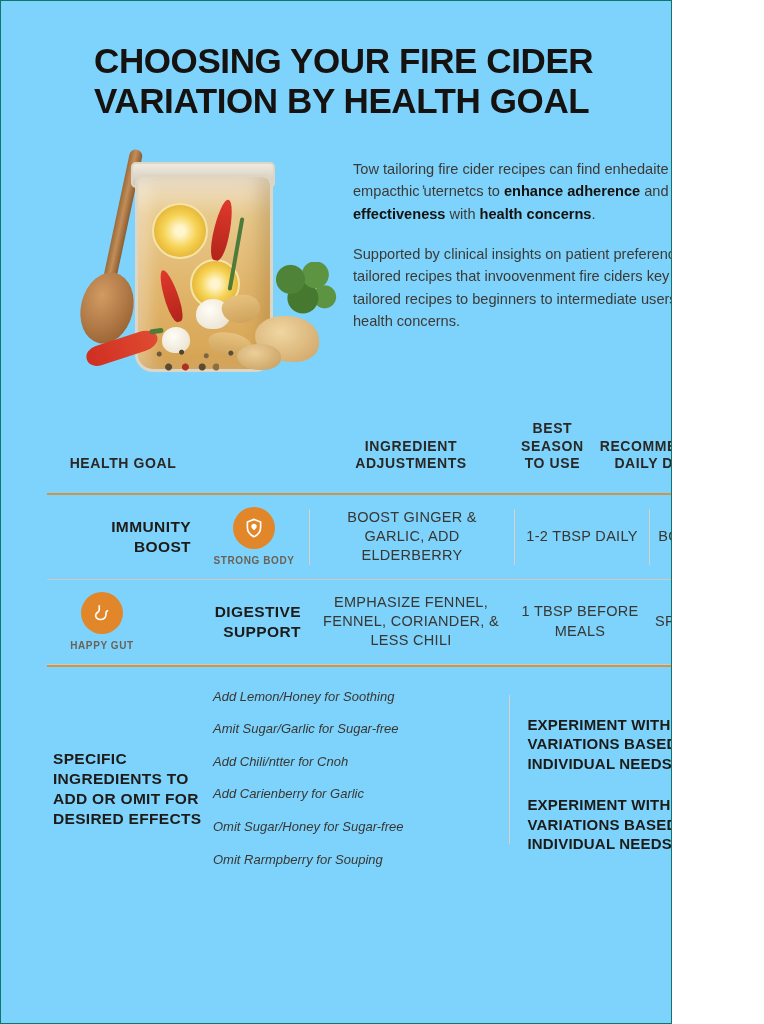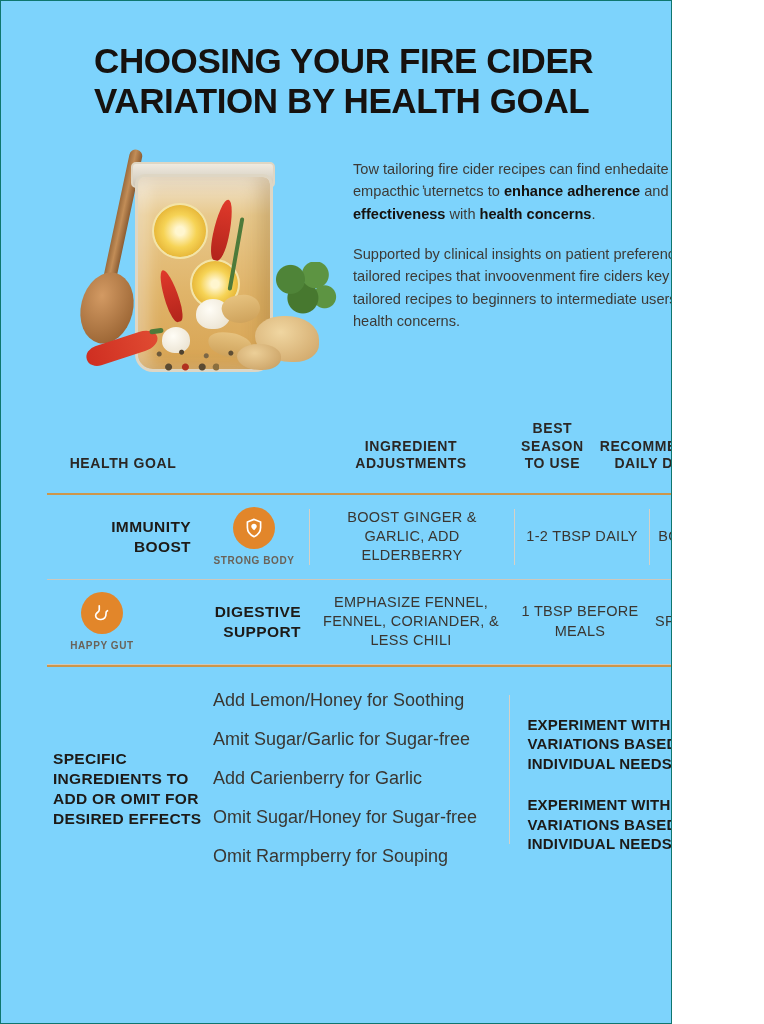--- a/index.html
+++ b/index.html
@@ -299,24 +299,25 @@
     line-height: 1.3;
     letter-spacing: .3px;
     padding-left: 6px;
     padding-top: 60px;
   }
   .b-mid {
     flex: 0 0 296px;
     padding-left: 8px;
   }
   .b-mid div {
-    font-size: 18px;
+    font-size: 13px;
     color: #3a3631;
     line-height: 1.28;
     margin-bottom: 16px;
+    font-style: italic;
   }
   .b-right {
     flex: 1 1 auto;
     padding-left: 18px;
     padding-top: 26px;
   }
   .b-right div {
     font-size: 15px;
     font-weight: bold;
     color: #1d1a17;
@@ -424,20 +425,21 @@
       <div class="rule light"></div>
 
 
       <div class="rule"></div>
 
       <div class="bottom">
         <div class="b-left">SPECIFIC INGREDIENTS TO ADD OR OMIT FOR DESIRED EFFECTS</div>
         <div class="b-mid">
           <div>Add Lemon/Honey for Soothing</div>
           <div>Amit Sugar/Garlic for Sugar-free</div>
+          <div>Add Chili/ntter for Cnoh</div>
           <div>Add Carienberry for Garlic</div>
           <div>Omit Sugar/Honey for Sugar-free</div>
           <div>Omit Rarmpberry for Souping</div>
         </div>
         <div class="divider" style="margin:6px 0 40px 0;"></div>
         <div class="b-right">
           <div>EXPERIMENT WITH VARIATIONS BASED ON INDIVIDUAL NEEDS</div>
           <div>EXPERIMENT WITH VARIATIONS BASED ON INDIVIDUAL NEEDS</div>
         </div>
       </div>

